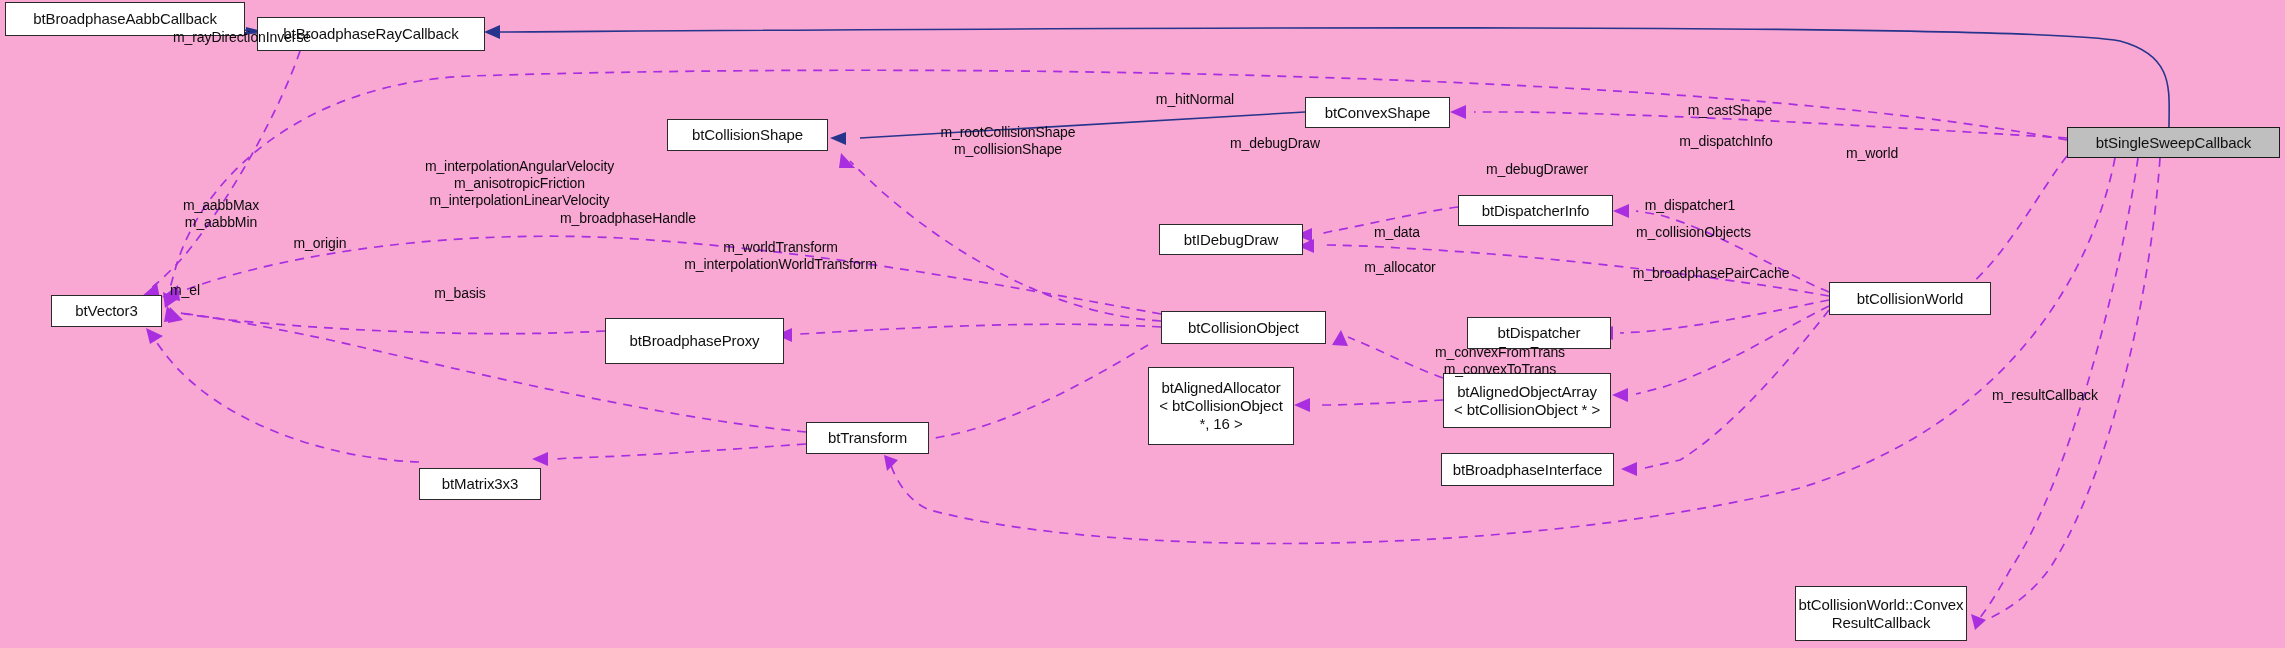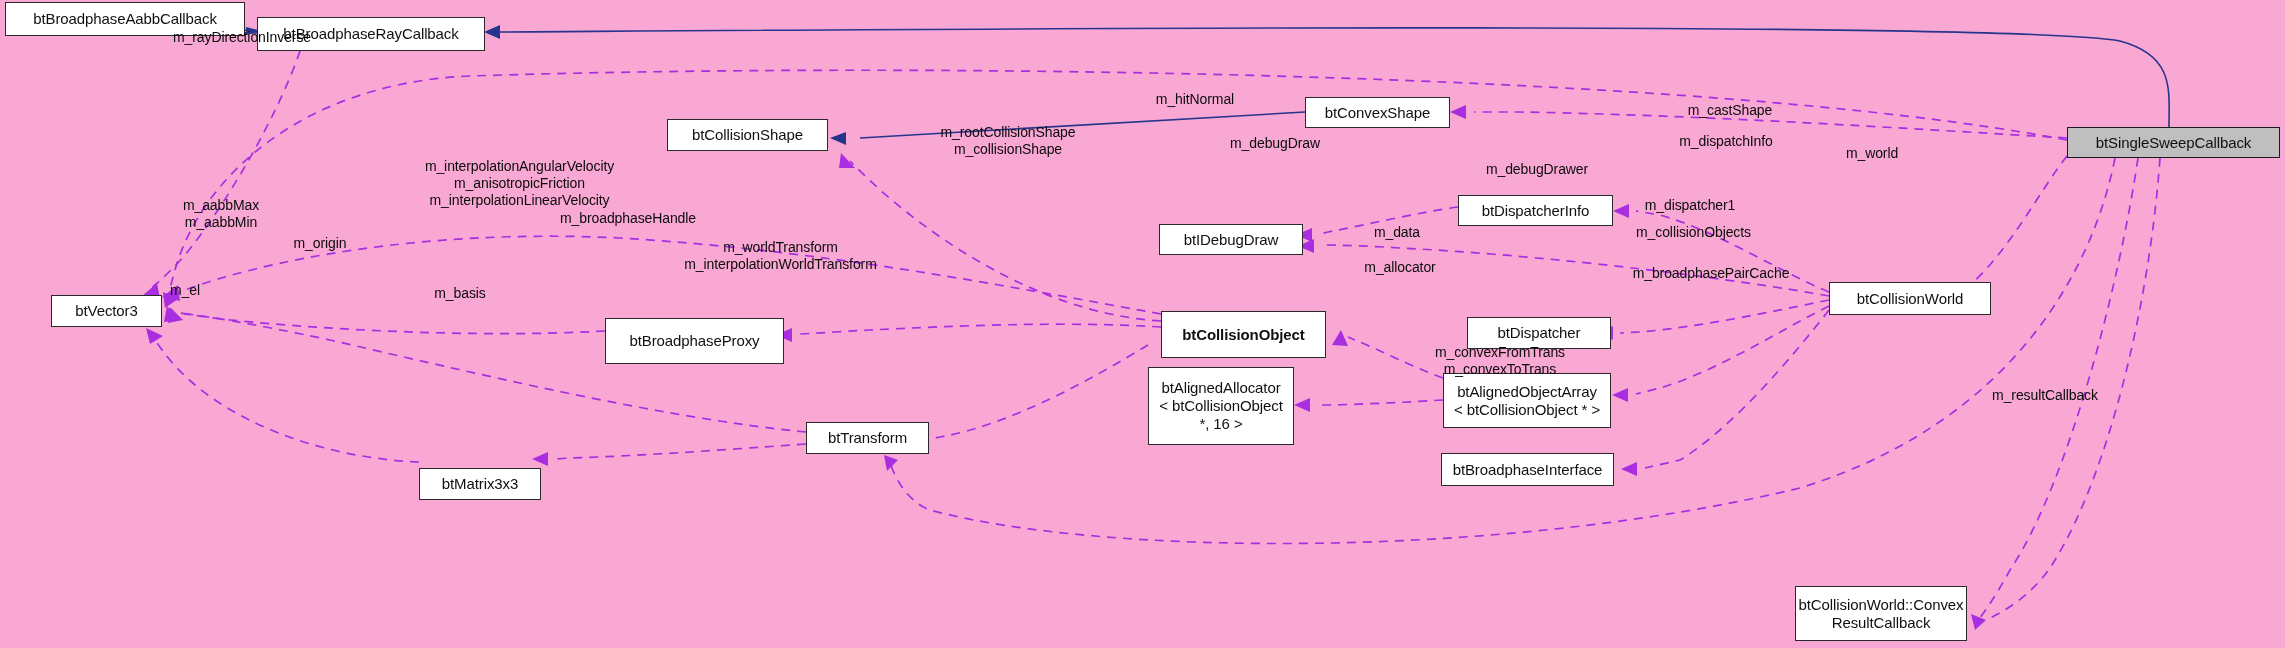--- a/index.html
+++ b/index.html
@@ -214,21 +214,21 @@
 
   <div class="node-box" style="left:5px;  top:2px;   width:240px; height:34px;">btBroadphaseAabbCallback</div>
   <div class="node-box" style="left:257px;top:17px;  width:228px; height:34px;">btBroadphaseRayCallback</div>
   <div class="node-box highlight" style="left:2067px;top:127px;width:213px;height:31px;">btSingleSweepCallback</div>
   <div class="node-box" style="left:667px; top:119px; width:161px; height:32px;">btCollisionShape</div>
   <div class="node-box" style="left:1305px;top:97px;  width:145px; height:31px;">btConvexShape</div>
   <div class="node-box" style="left:1458px;top:195px; width:155px; height:31px;">btDispatcherInfo</div>
   <div class="node-box" style="left:1159px;top:224px; width:144px; height:31px;">btIDebugDraw</div>
   <div class="node-box" style="left:51px;  top:295px; width:111px; height:32px;">btVector3</div>
   <div class="node-box" style="left:605px; top:318px; width:179px; height:46px;">btBroadphaseProxy</div>
-  <div class="node-box" style="left:1161px;top:311px; width:165px; height:47px;font-weight:bold;">btCollisionObject</div>
+  <div class="node-box" style="left:1161px;top:311px; width:165px; height:33px;">btCollisionObject</div>
   <div class="node-box" style="left:1467px;top:317px; width:144px; height:32px;">btDispatcher</div>
   <div class="node-box" style="left:1829px;top:282px; width:162px; height:33px;">btCollisionWorld</div>
   <div class="node-box" style="left:1148px;top:367px; width:146px; height:78px;">btAlignedAllocator
 &lt; btCollisionObject
 *, 16 &gt;</div>
   <div class="node-box" style="left:1443px;top:373px; width:168px; height:55px;">btAlignedObjectArray
 &lt; btCollisionObject * &gt;</div>
   <div class="node-box" style="left:1441px;top:453px; width:173px; height:33px;">btBroadphaseInterface</div>
   <div class="node-box" style="left:806px; top:422px; width:123px; height:32px;">btTransform</div>
   <div class="node-box" style="left:419px; top:444px; width:122px; height:32px;margin-top:24px;">btMatrix3x3</div>

